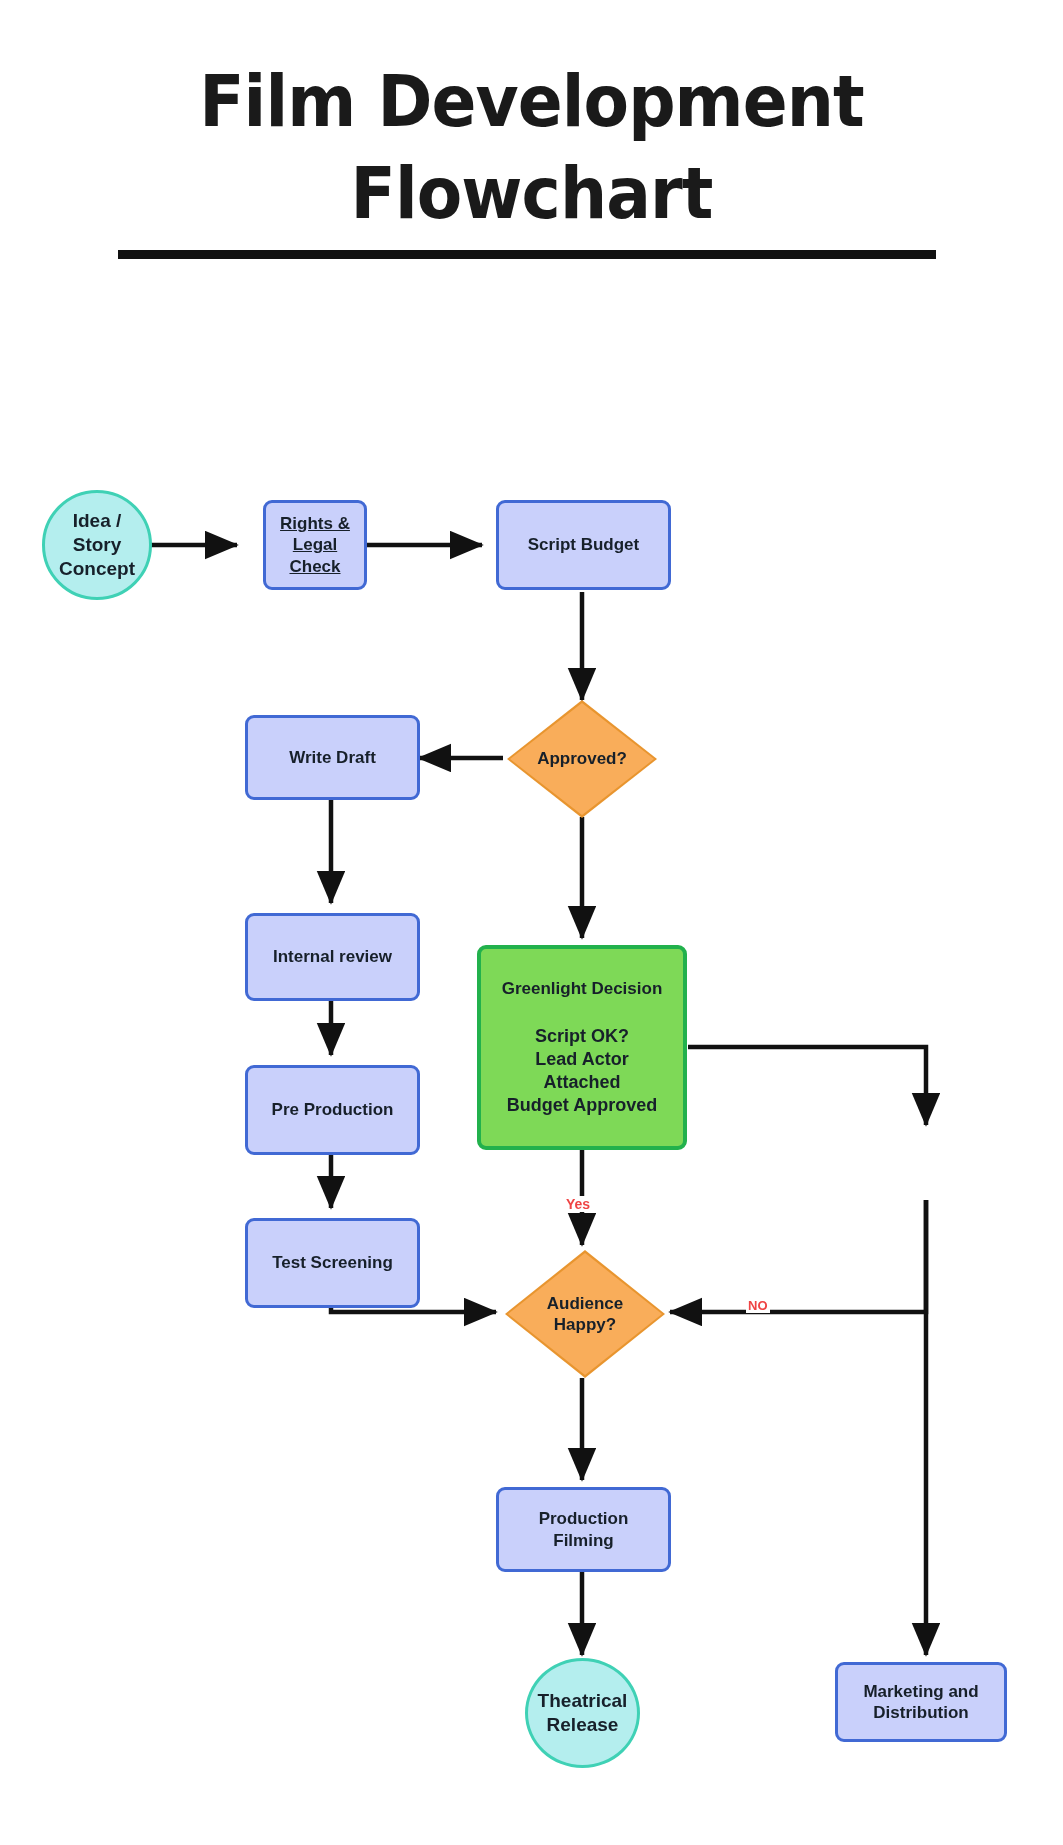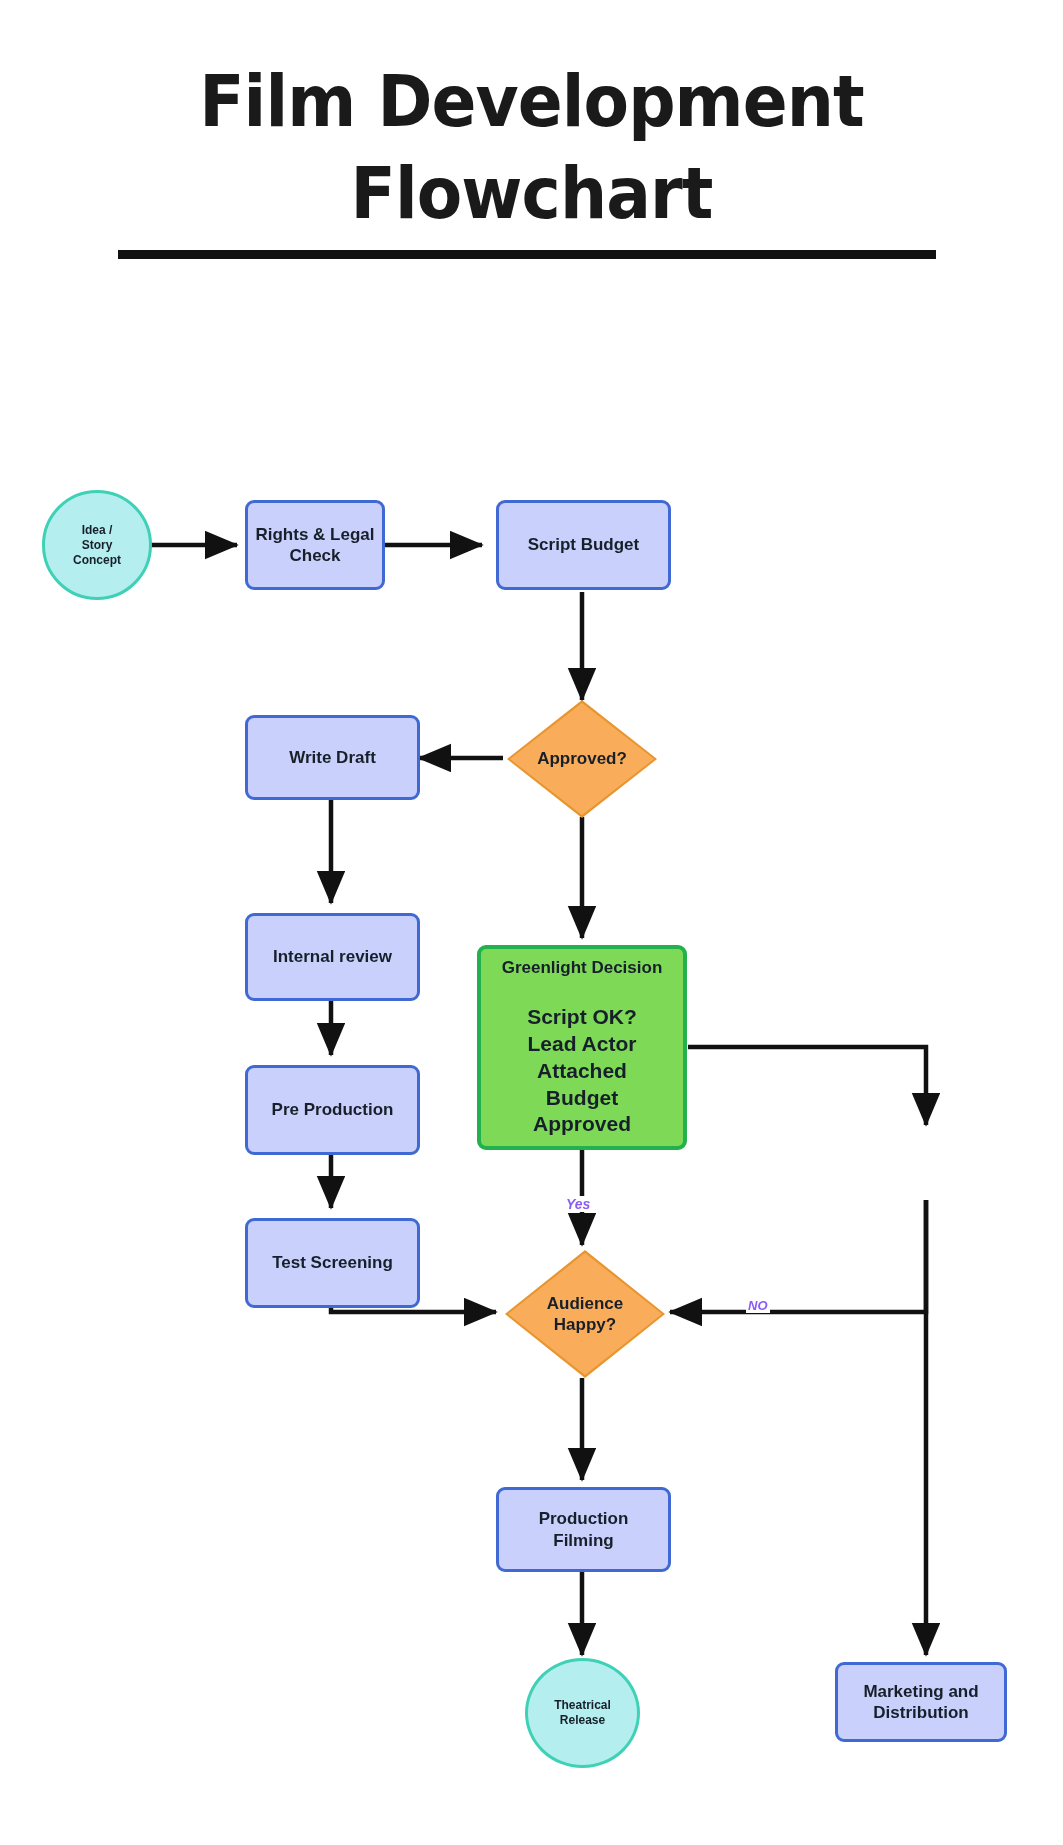--- a/index.html
+++ b/index.html
@@ -70,36 +70,36 @@
   .proc {
     background: #c9d0fb;
     border: 3px solid #4169d4;
     border-radius: 9px;
     font-size: 17px;
   }
   .term {
     background: #b4eeee;
     border: 3px solid #3fd1b5;
     border-radius: 50%;
-    font-size: 12px;
+    font-size: 19px;
   }
   .green {
     background: #7ed957;
     border: 4px solid #22b14c;
     border-radius: 9px;
     font-size: 17px;
   }
   .green-multi {
     flex-direction: column;
     justify-content: center;
     padding: 10px 18px;
   }
   .green-sub {
     margin-top: 26px;
-    font-size: 21px;
+    font-size: 18px;
     line-height: 1.28;
     white-space: pre-line;
   }
   .decision {
     width: 150px;
     height: 118px;
     background: transparent;
     border: none;
   }
   .diamond-stroke {
@@ -123,24 +123,23 @@
     font-weight: bold;
     color: #17202a;
     white-space: pre-line;
     text-align: center;
     line-height: 1.25;
   }
   .edge-label {
     position: absolute;
     font-size: 14px;
     font-weight: bold;
-    color: #8b5cf6;
+    color: #ef4444;
     background: #ffffff;
     padding: 0 2px;
-    font-style: italic;
   }
   .edge-label.small {
     font-size: 13px;
   }
 </style>
 </head>
 <body>
 
 <div id="canvas">
 
@@ -189,21 +188,21 @@
       <path d="M926,1200 L926,1655"></path>
     </g>
   </svg>
 
   <div class="node term" style="left:42px; top:490px; width:110px; height:110px;">
     <span class="node-label">Idea /
 Story
 Concept</span>
   </div>
 
-  <div class="node proc" style="left:245px; top:500px; width:140px; height:90px;">
+  <div class="node proc" style="left:263px; top:500px; width:104px; height:90px;text-decoration:underline;">
     <span class="node-label">Rights &amp; Legal
 Check</span>
   </div>
 
   <div class="node proc" style="left:496px; top:500px; width:175px; height:90px;">
     <span class="node-label">Script Budget</span>
   </div>
 
   <div class="node decision" style="left:507px; top:700px;">
     <div class="diamond-stroke"></div>

